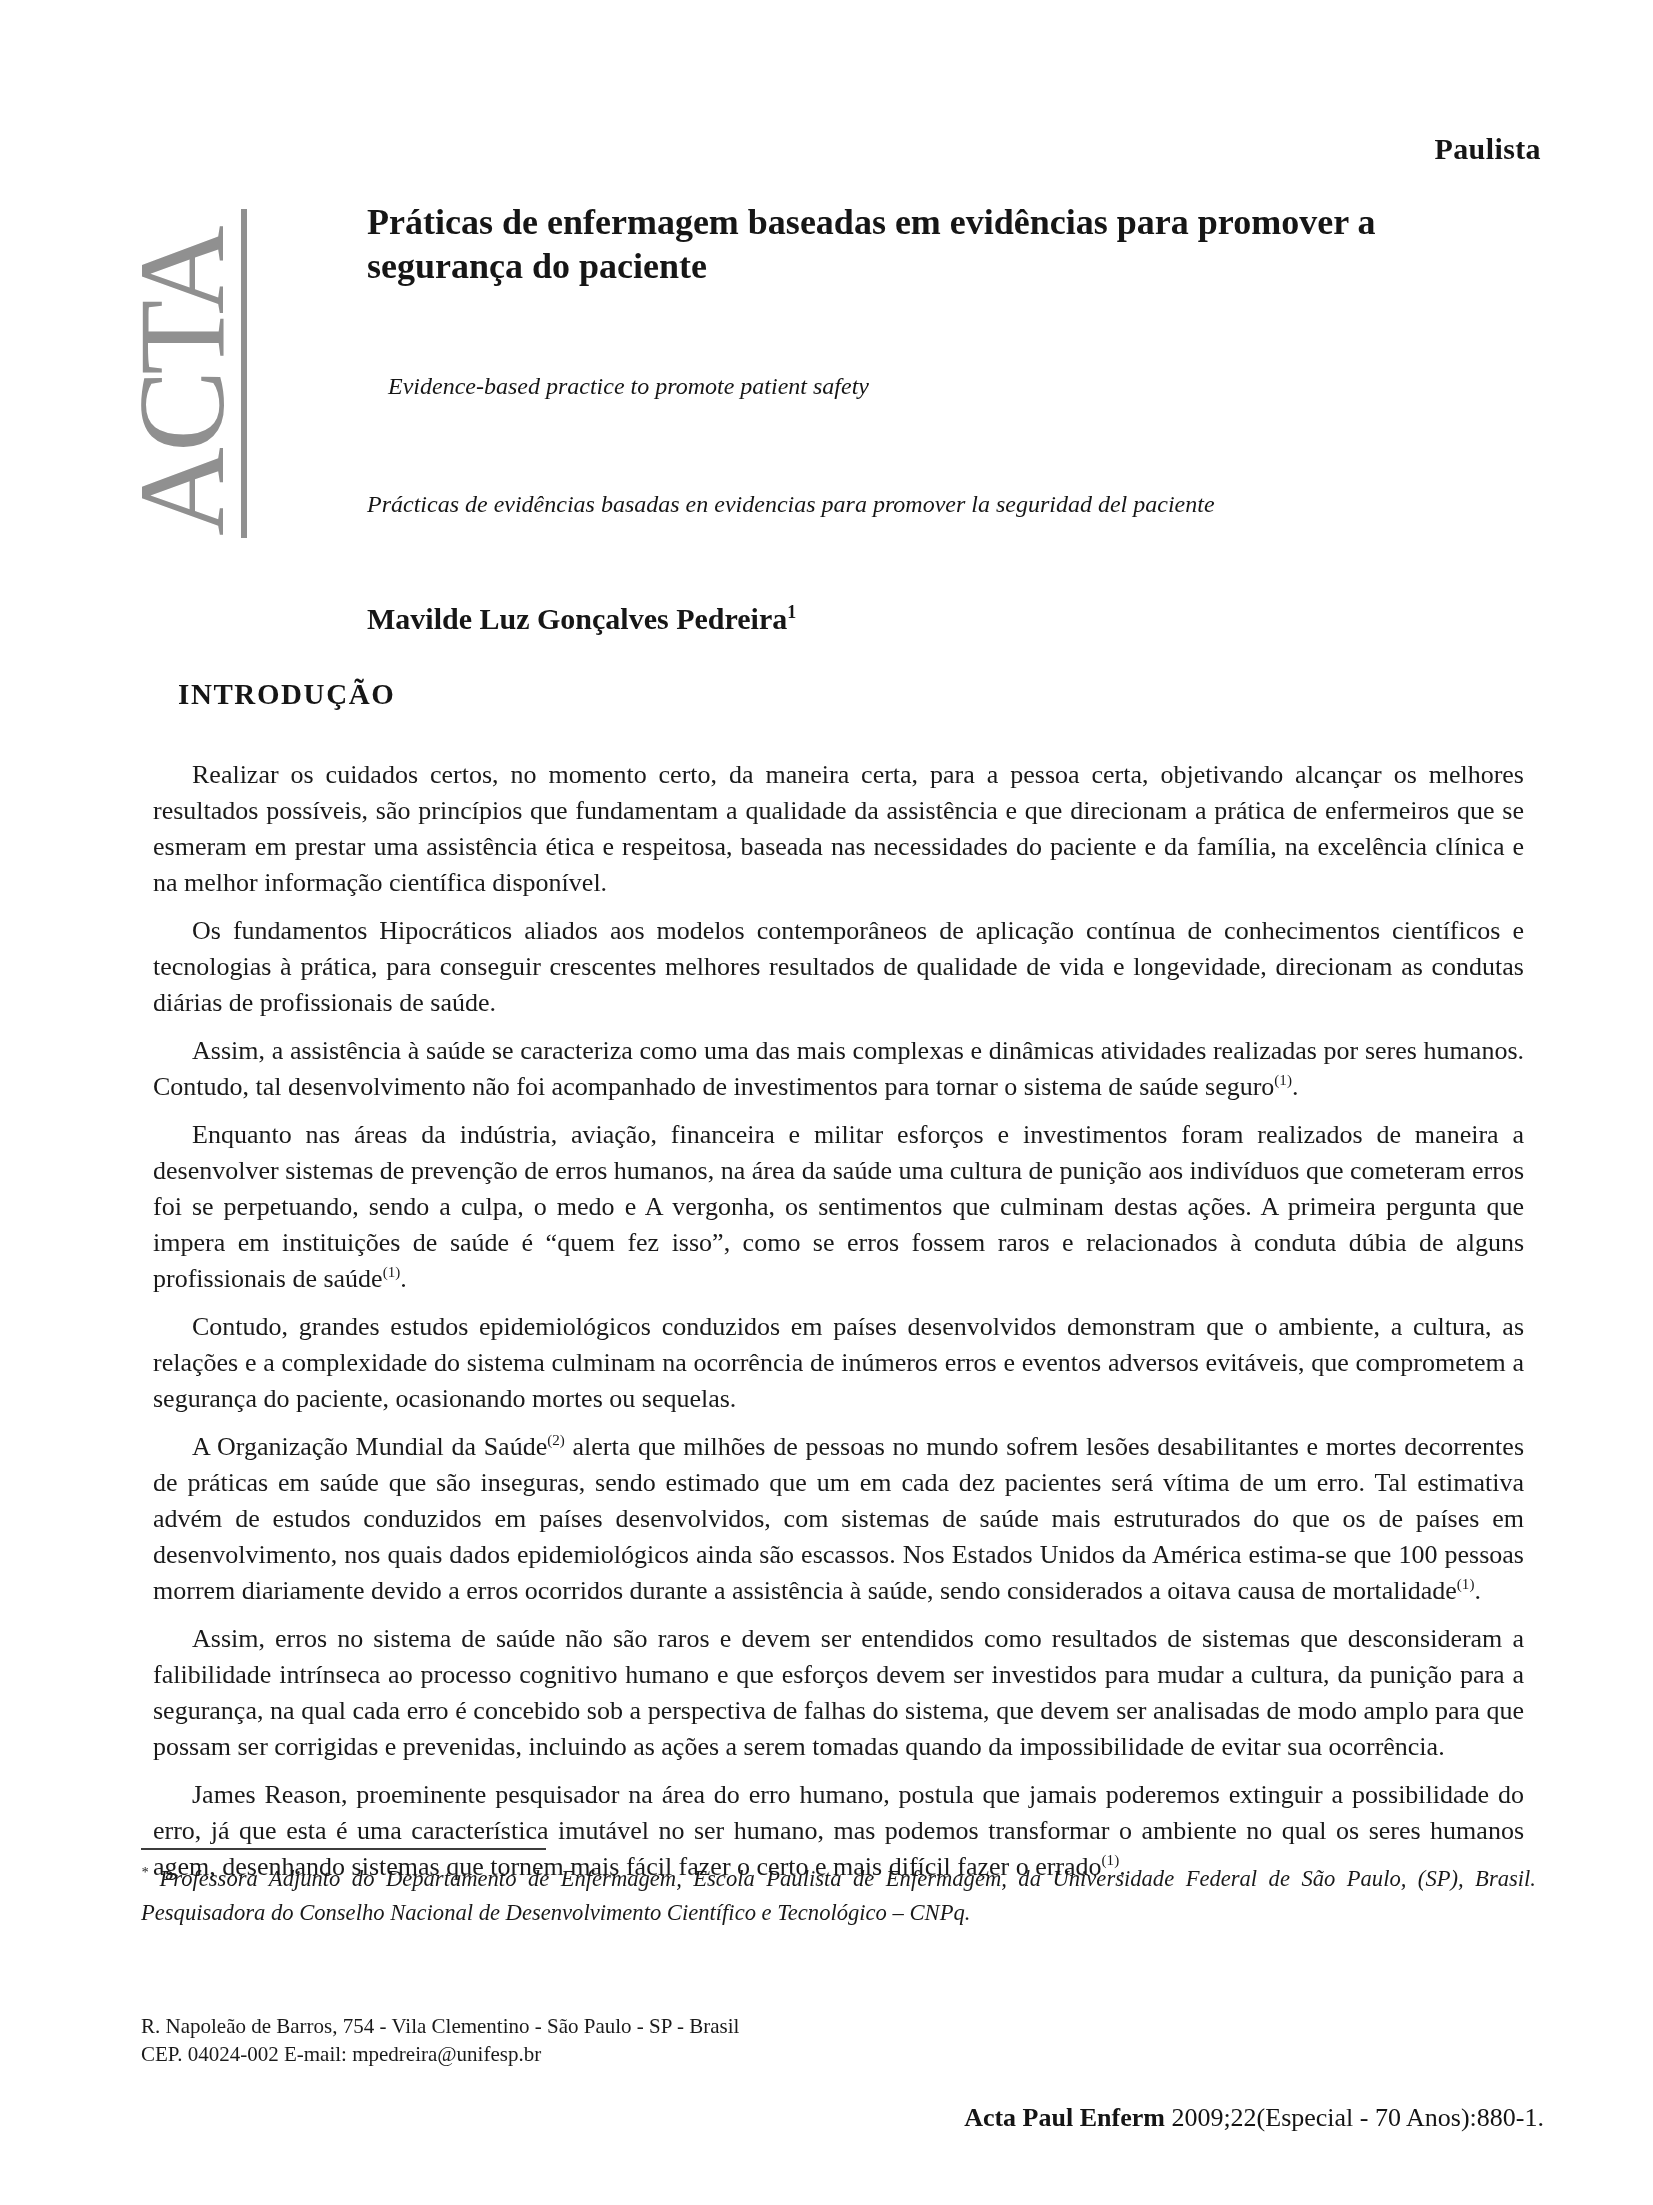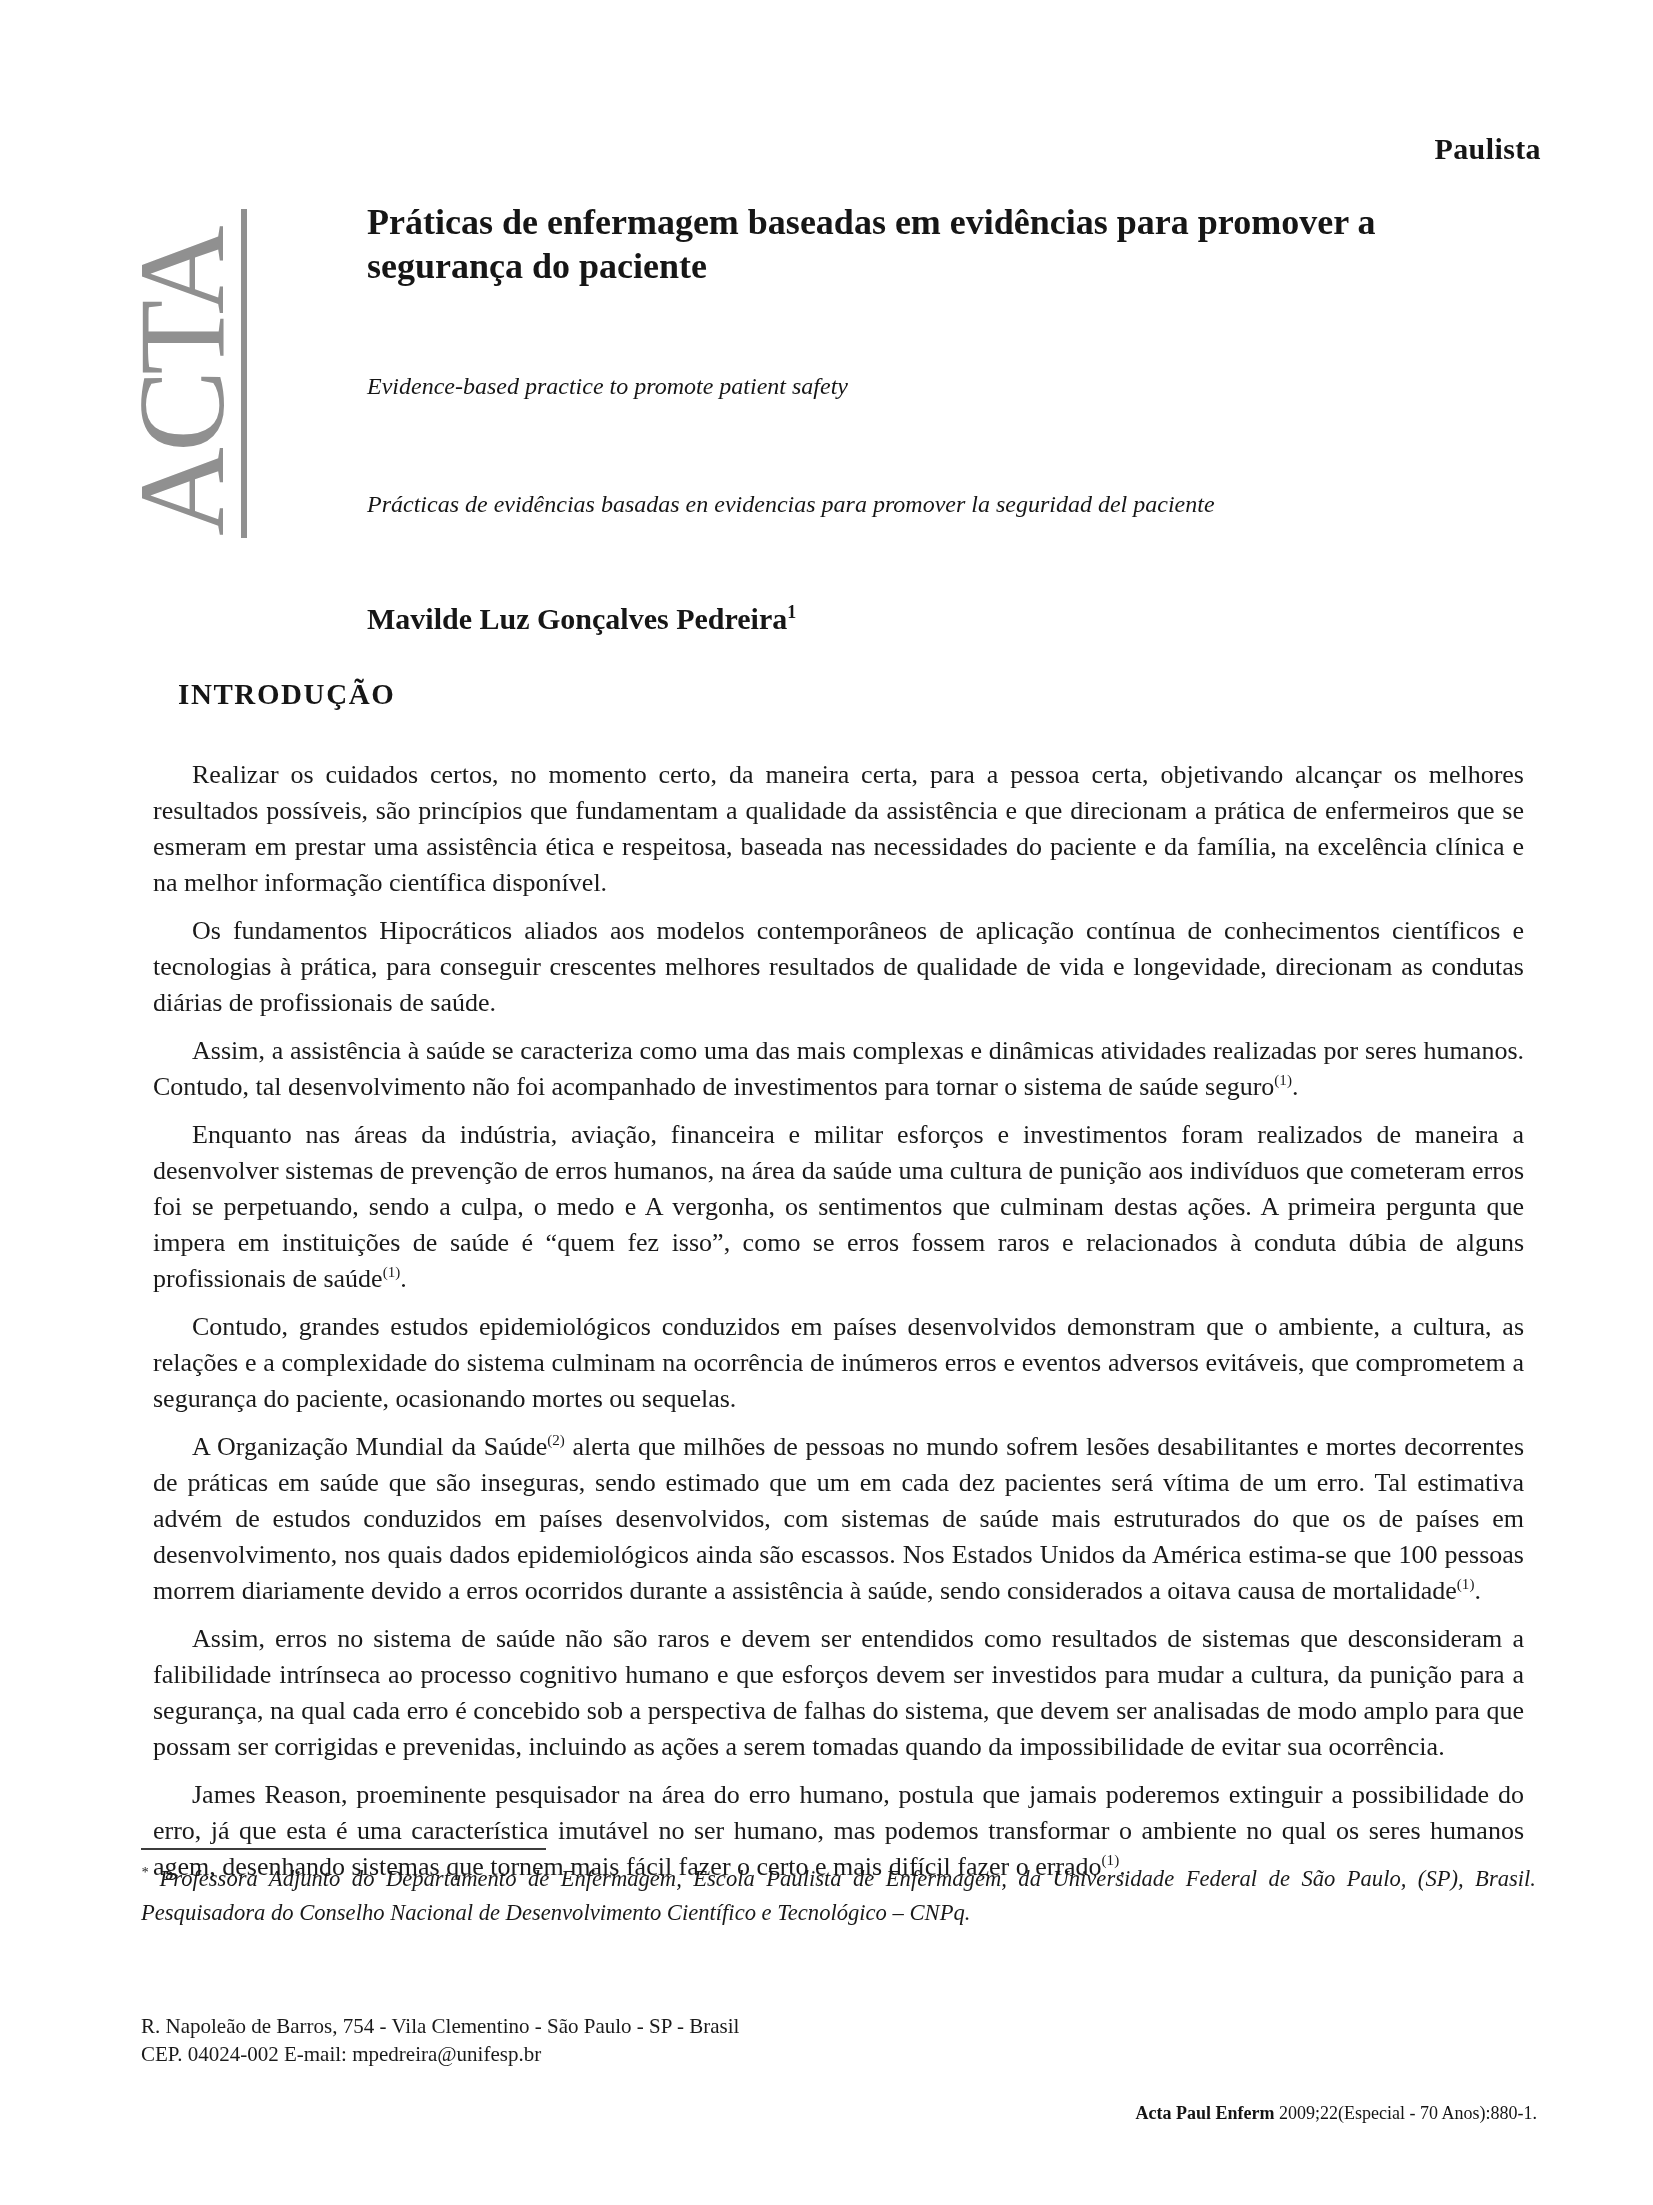--- a/index.html
+++ b/index.html
@@ -60,21 +60,21 @@
     position: absolute;
     left: 367px;
     top: 200px;
     width: 1074px;
     font-size: 36px;
     line-height: 44px;
     font-weight: bold;
   }
   .subtitle-en {
     position: absolute;
-    left: 367px;
+    left: 388px;
     top: 373px;
     width: 1179px;
     font-size: 24px;
     font-style: italic;
   }
   .subtitle-es {
     position: absolute;
     left: 367px;
     top: 491px;
     width: 1179px;
@@ -150,23 +150,23 @@
     top: 2012px;
     font-size: 21px;
     line-height: 28px;
     color: #1a1a1a;
   }
   .correspondence .bold { font-weight: bold; }
 
   
   .citation {
     position: absolute;
-    right: 117px;
+    right: 110px;
     top: 2103px;
-    font-size: 18px;
+    font-size: 26px;
     color: #141414;
     white-space: nowrap;
   }
   .citation .journal { font-weight: bold; }
 </style>
 </head>
 <body>
 
 <div class="page">
 

